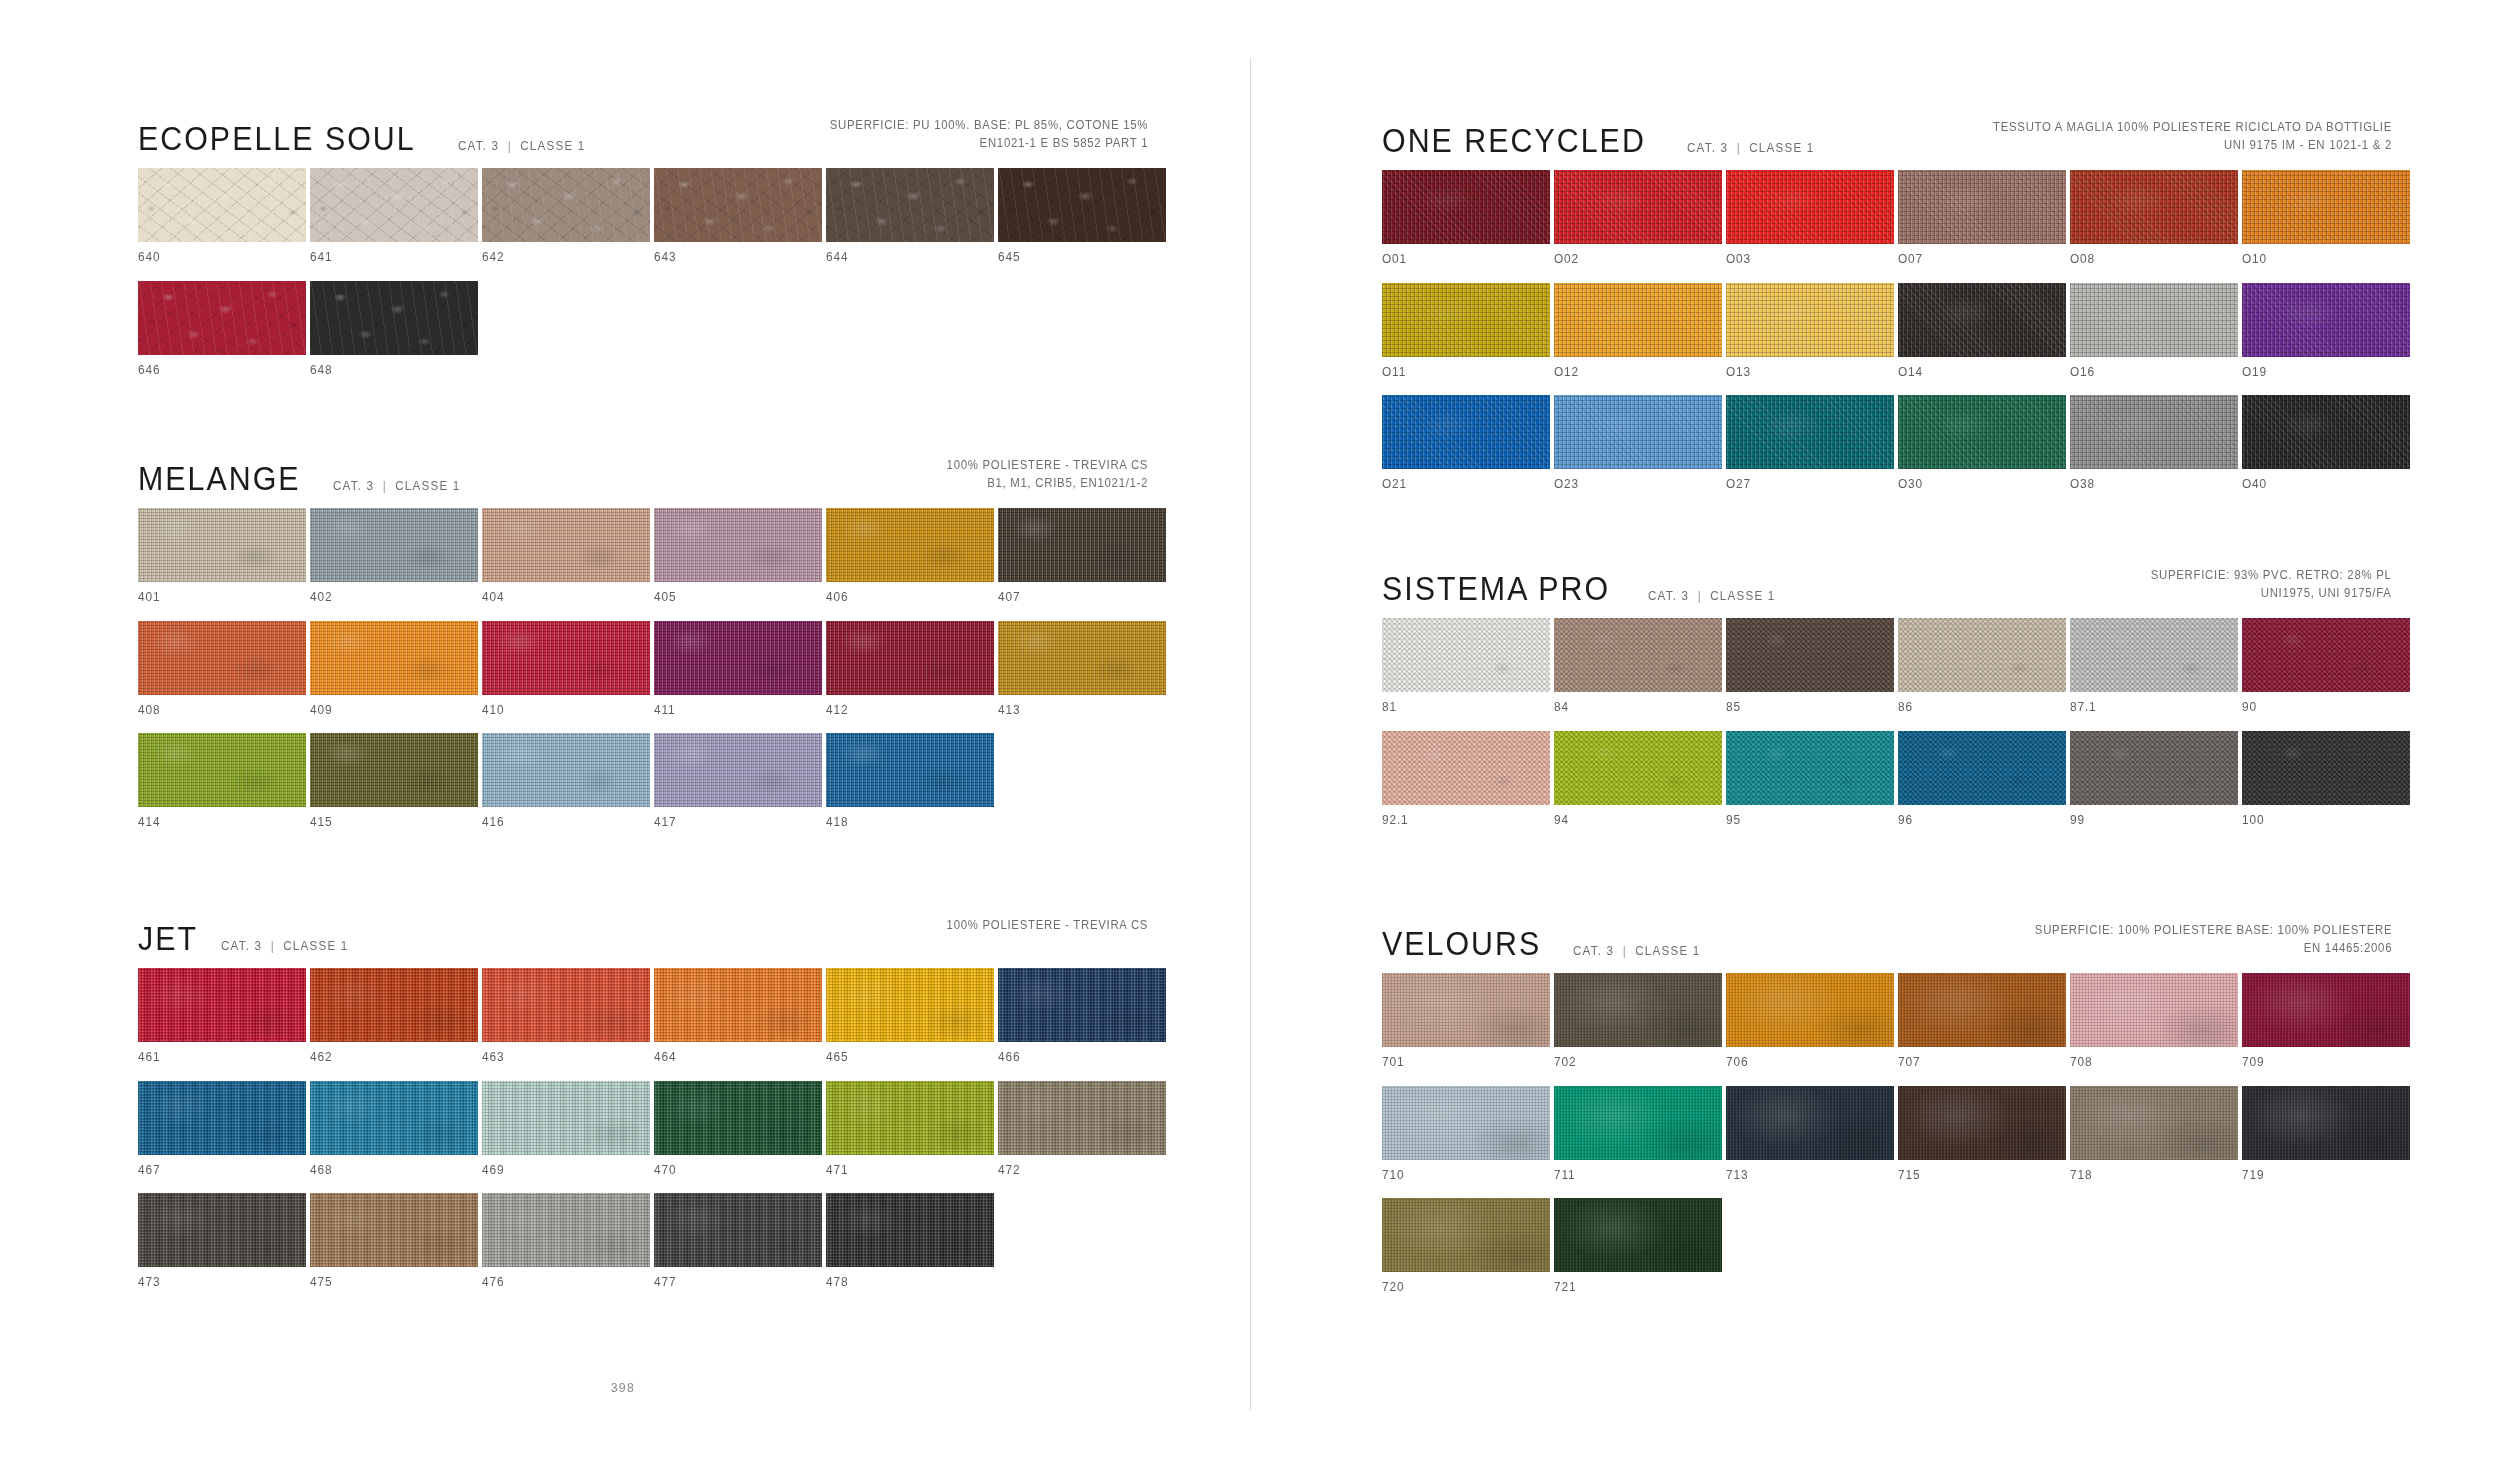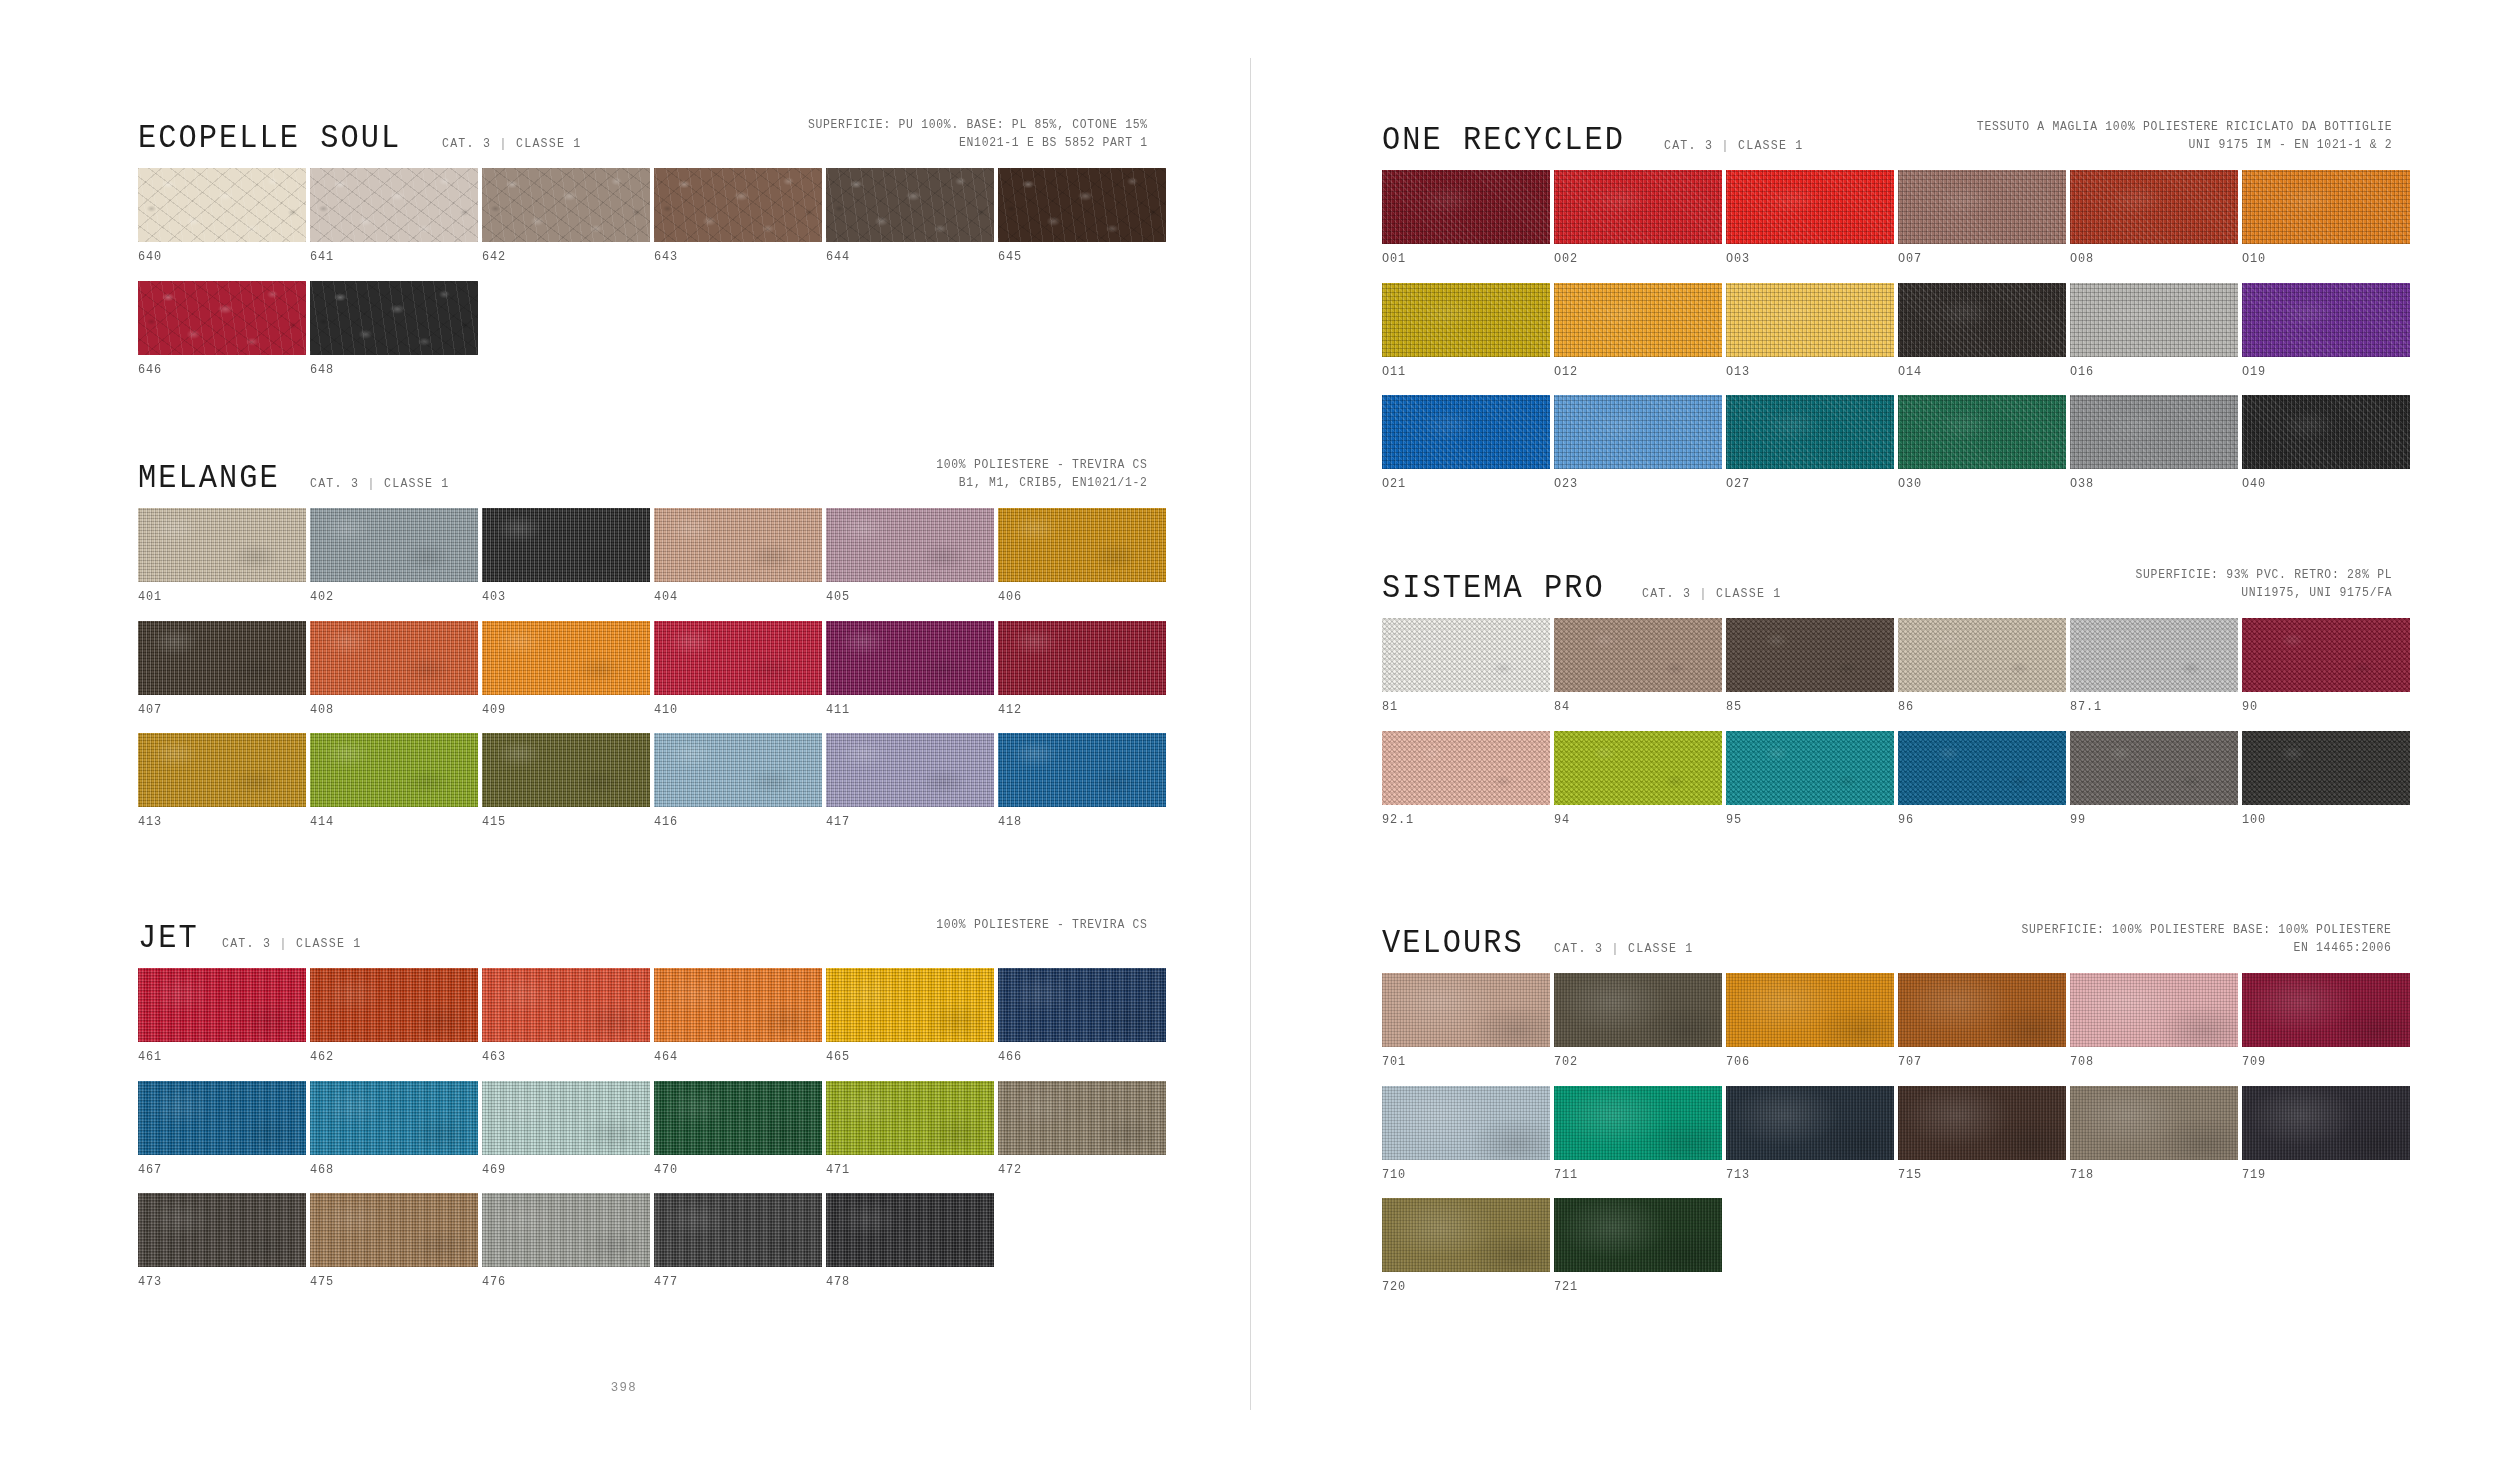--- a/index.html
+++ b/index.html
@@ -23,21 +23,20 @@
     display: flex;
     width: 2500px;
     height: 1468px;
   }
 
   .page-half {
     position: relative;
     width: 1250px;
     height: 1468px;
     padding: 16px;
-    font-family: Liberation Mono, monospace;
   }
 
   .gutter {
     position: absolute;
     left: 1250px;
     top: 58px;
     width: 1px;
     height: 1352px;
     background: #d8d8d8;
   }
@@ -258,24 +257,20 @@
             <div class="swatch-grid">
               <div class="swatch-cell">
                 <div class="swatch-chip tex-melange" style="background-color: rgb(198, 185, 163);"></div>
                 <div class="swatch-code">401</div>
               </div>
               <div class="swatch-cell">
                 <div class="swatch-chip tex-melange" style="background-color: rgb(141, 154, 160);"></div>
                 <div class="swatch-code">402</div>
               </div>
               <div class="swatch-cell">
-                <div class="swatch-chip tex-melange" style="background-color: rgb(35, 35, 35);"></div>
-                <div class="swatch-code">403</div>
-              </div>
-              <div class="swatch-cell">
                 <div class="swatch-chip tex-melange" style="background-color: rgb(203, 158, 133);"></div>
                 <div class="swatch-code">404</div>
               </div>
               <div class="swatch-cell">
                 <div class="swatch-chip tex-melange" style="background-color: rgb(179, 143, 160);"></div>
                 <div class="swatch-code">405</div>
               </div>
               <div class="swatch-cell">
                 <div class="swatch-chip tex-melange" style="background-color: rgb(201, 138, 7);"></div>
                 <div class="swatch-code">406</div>

